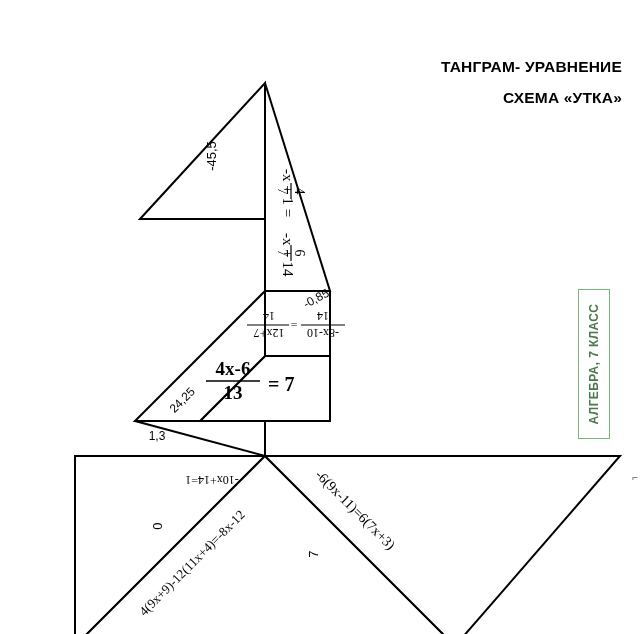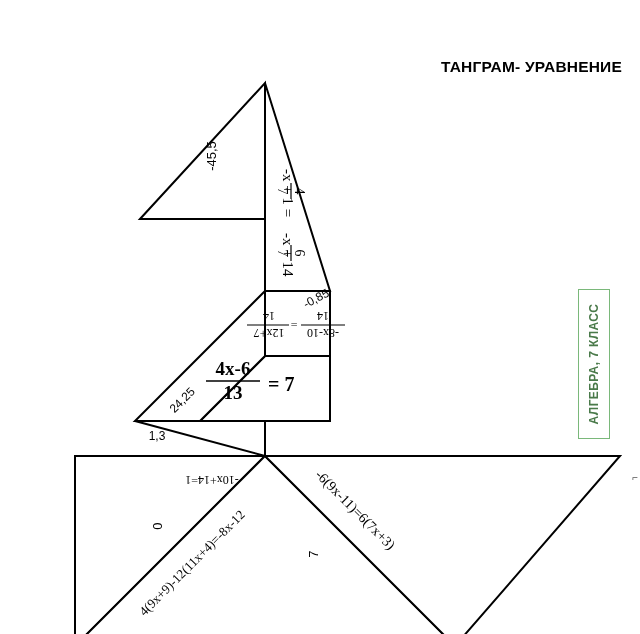--- a/index.html
+++ b/index.html
@@ -57,20 +57,21 @@
     color:#555;
   }
 </style>
 </head>
 <body>
 
 <div id="stage">
 
   <div class="title-block">
     <div class="title-line">ТАНГРАМ- УРАВНЕНИЕ</div>
+    <div class="title-line">СХЕМА «УТКА»</div>
   </div>
 
   <div class="side-label">
     <span>АЛГЕБРА, 7 КЛАСС</span>
   </div>
 
   <svg width="640" height="634" viewBox="0 0 640 634">
 
     <polygon class="fig" points="140,198 265,62 265,198"></polygon>
 

